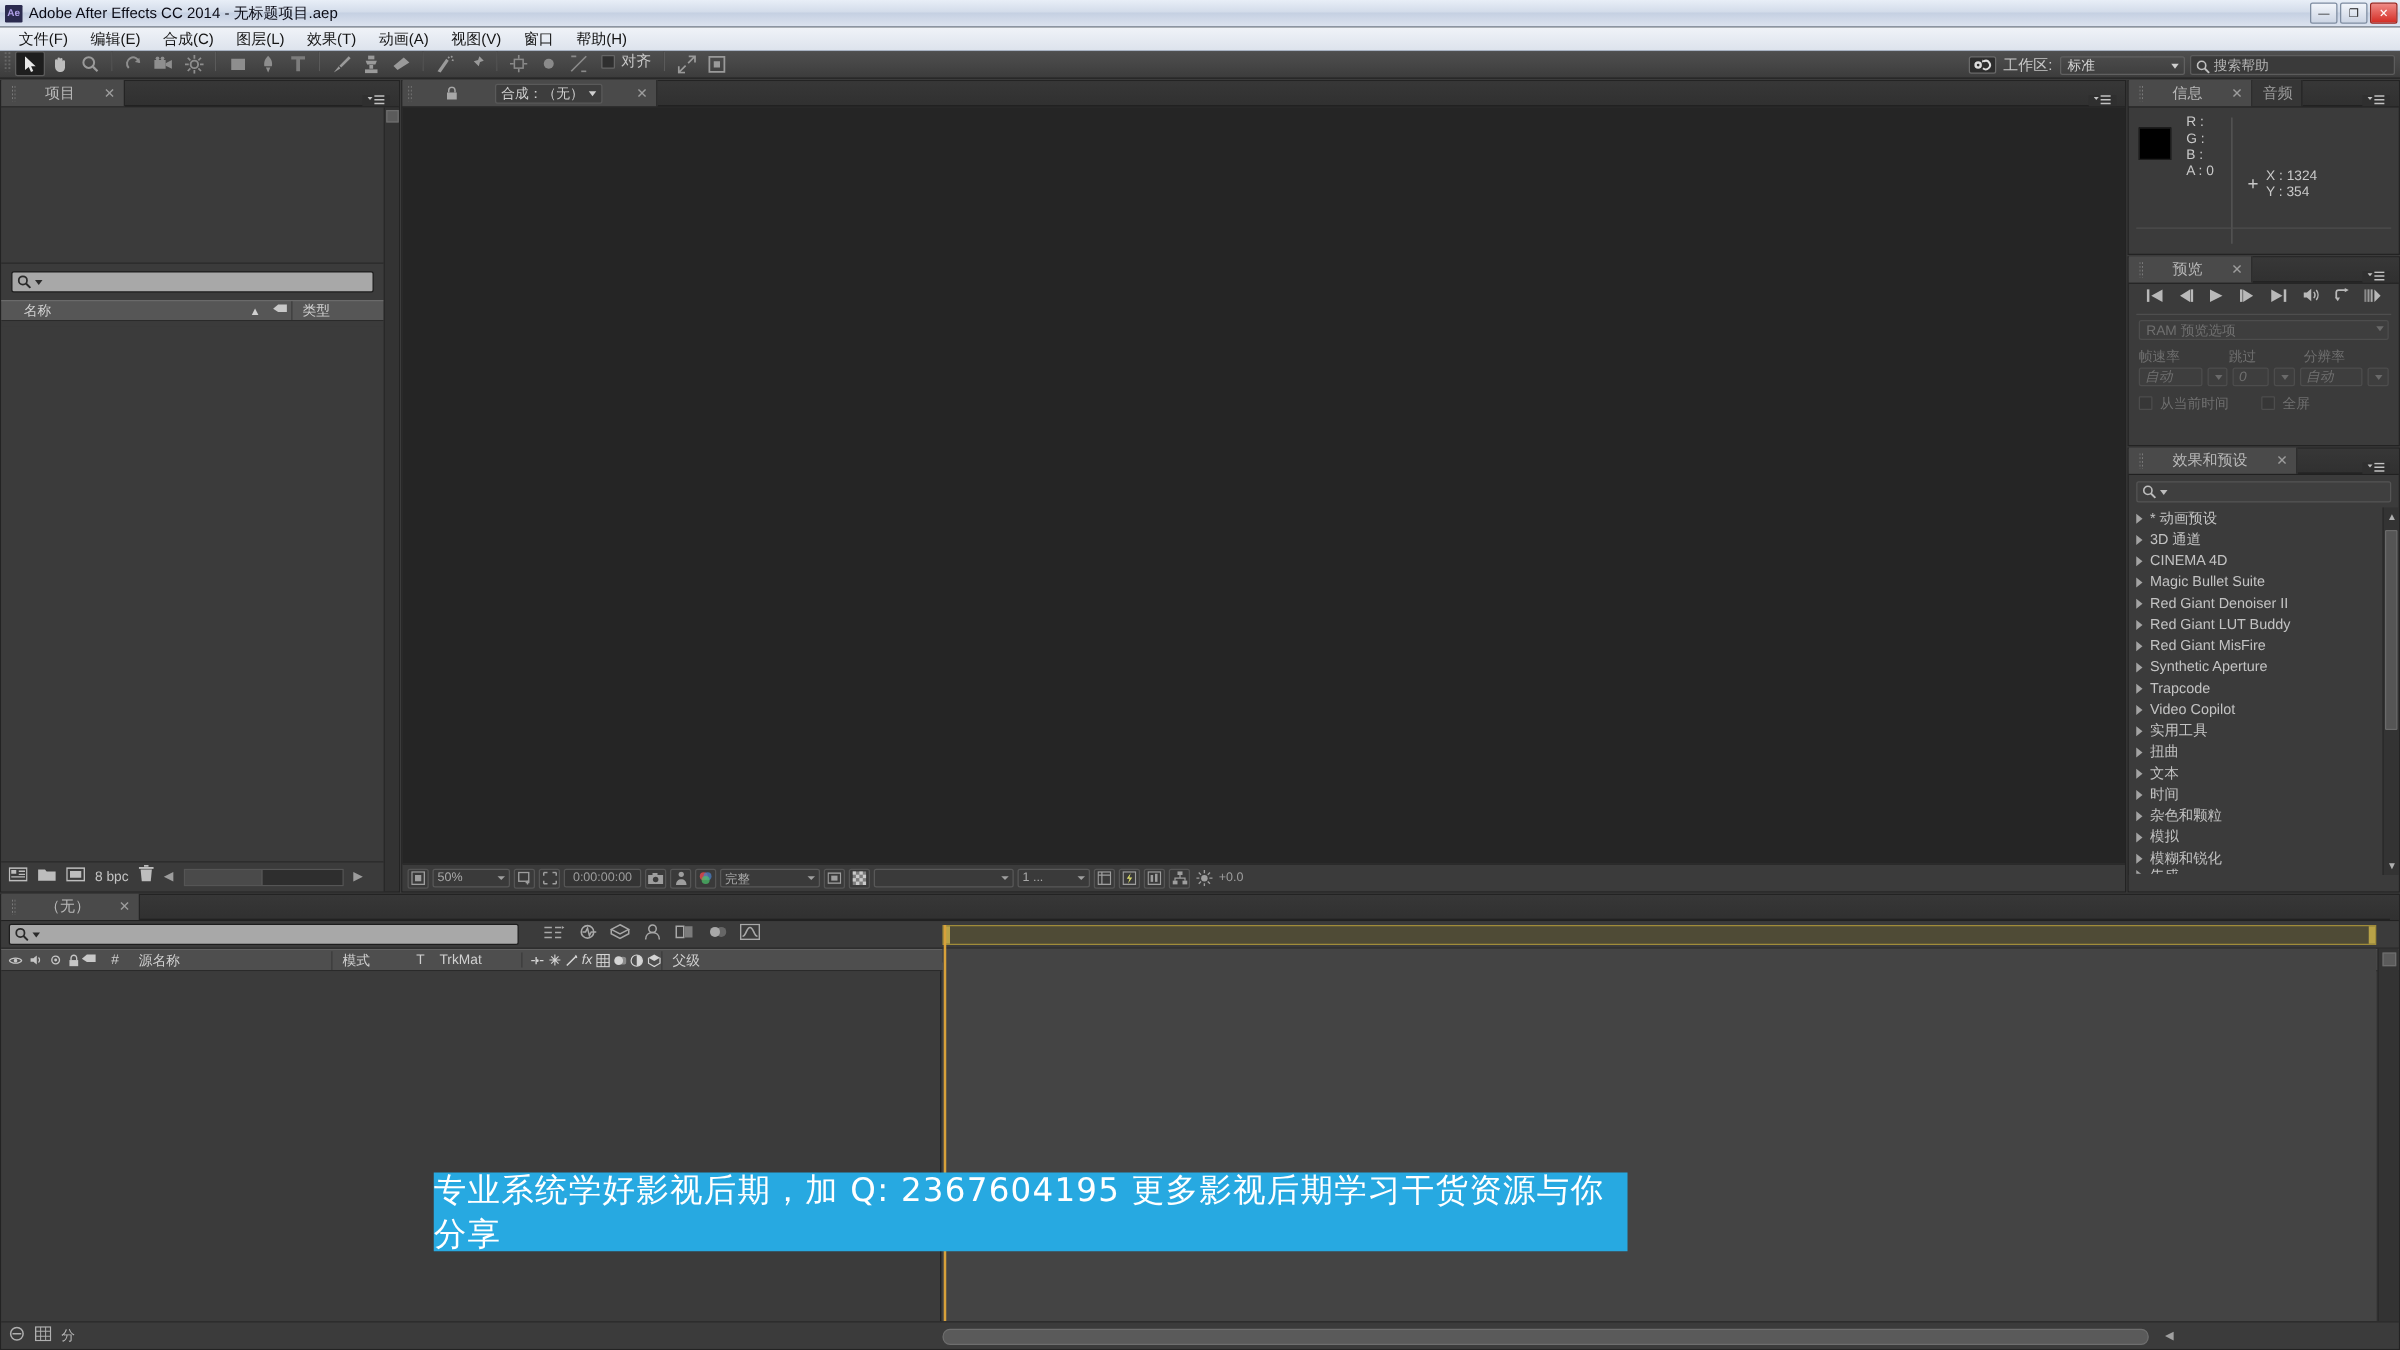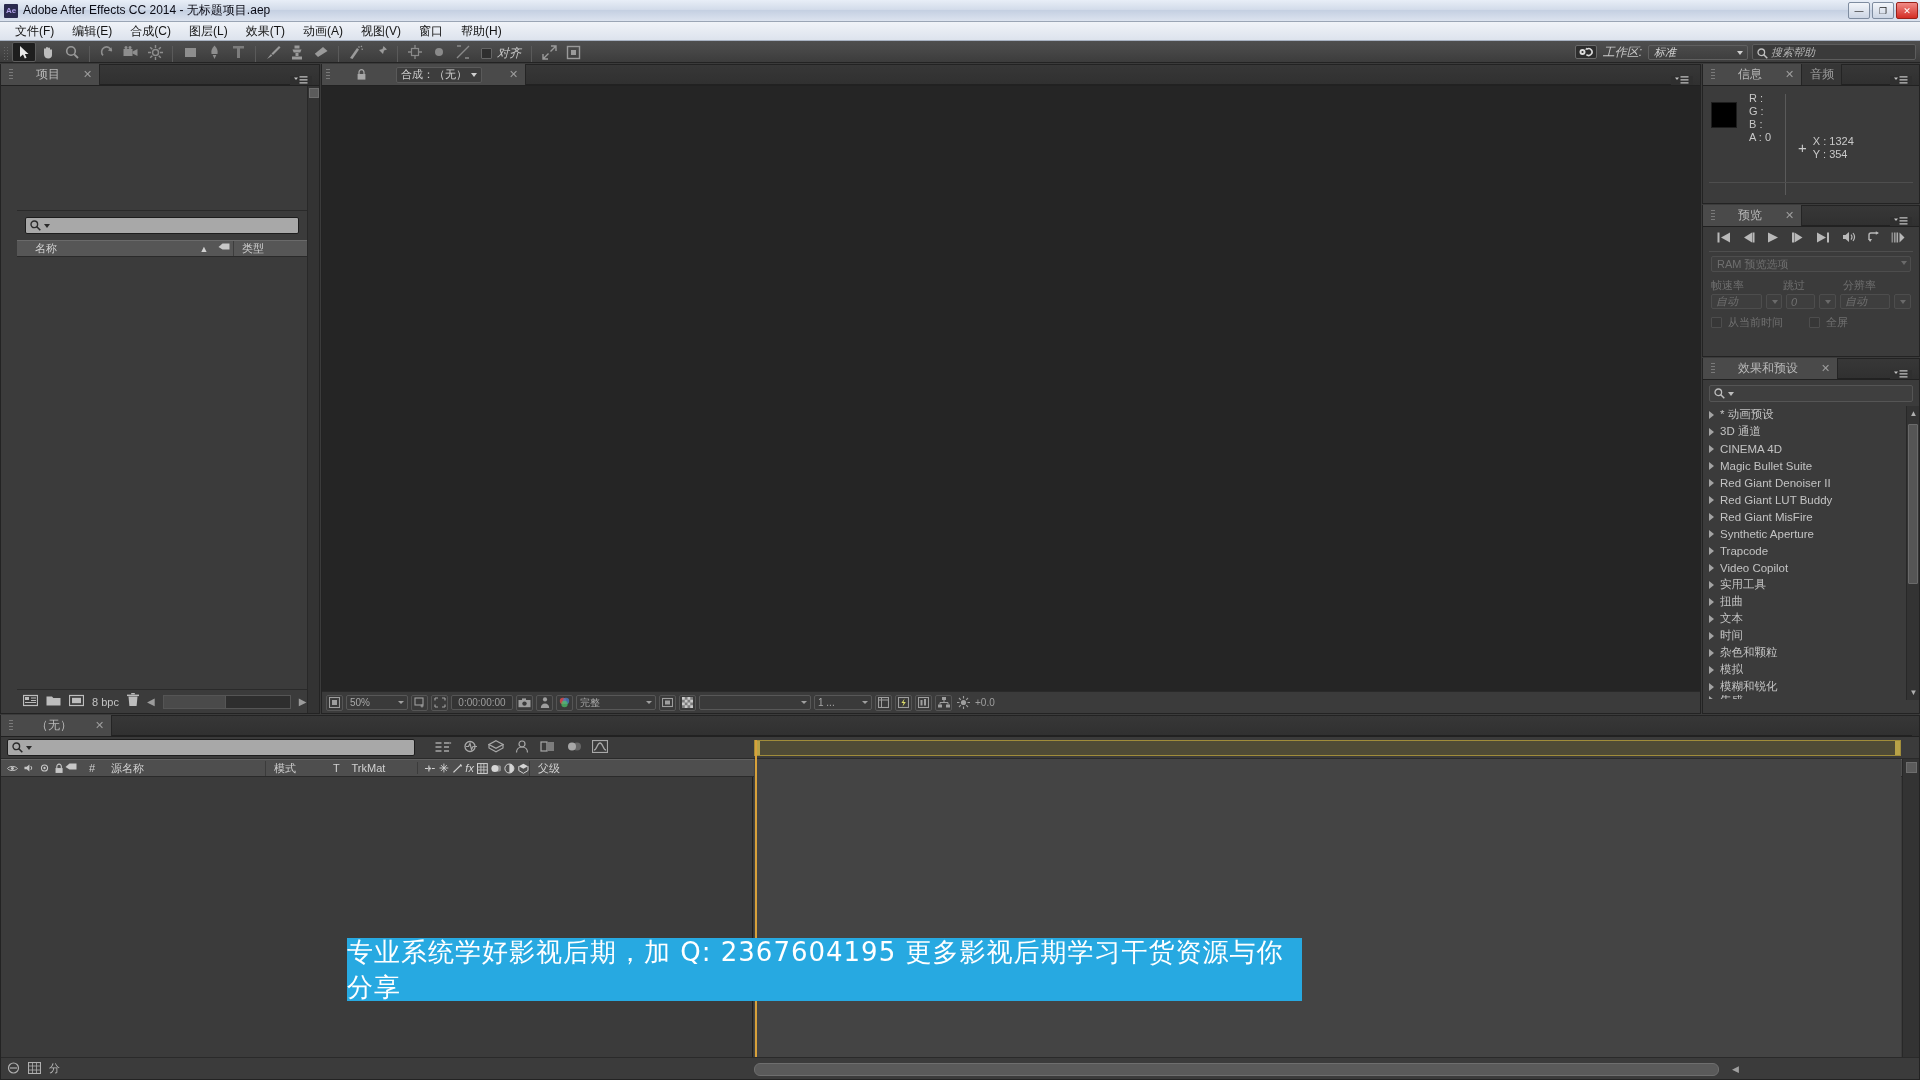--- a/index.html
+++ b/index.html
@@ -42,21 +42,21 @@
     border-bottom:1px solid #a8b2c2;
     display:flex; align-items:center; padding-left:6px;
   }
   .menu-item { font-size:12px; color:#141414; padding:1px 9px; cursor:default; }
 
   
   .toolbar {
     position:absolute; left:0; top:41px; width:1920px; height:22px;
     background: linear-gradient(to bottom, #4e4e4e 0%, #464646 50%, #3c3c3c 100%);
     border-bottom:1px solid #232323;
-    display:flex; align-items:flex-end;font-style:italic;
+    display:flex; align-items:flex-start;
   }
   .grip { width:6px; height:16px; margin:0 3px;
           background-image: radial-gradient(#6e6e6e 40%, transparent 41%);
           background-size:3px 3px; opacity:.8; }
   .tbtn {
     width:24px; height:20px; margin:0 0px; position:relative;
     display:flex; align-items:center; justify-content:center;
     color:#9a9a9a;
   }
   .tbtn.active { background:#1e1e1e; border:1px solid #5d5d5d; border-radius:2px; color:#e2e2e2; }
@@ -101,21 +101,21 @@
   .ptab .xc { font-size:11px; color:#9d9d9d; }
   .ptab-fill { flex:1; background:#2f2f2f; border-bottom:1px solid #212121; }
   .ptab-menu { width:22px; display:flex; align-items:center; justify-content:center;
                background:#2f2f2f; color:#c2c2c2; }
   .ptab-grip { width:7px; background:#2f2f2f;
     background-image: radial-gradient(#6f6f6f 40%, transparent 41%); background-size:3px 3px;
     background-repeat:repeat; }
 
   
   #project-panel { left:0; top:64px; width:320px; height:650px; }
-  .proj-body { position:absolute; left:0; top:21px; right:12px; bottom:0; background:#3b3b3b;margin-left:16px; }
+  .proj-body { position:absolute; left:0; top:21px; right:12px; bottom:0; background:#3b3b3b; }
   .proj-thumbarea { height:125px; border-bottom:1px solid #2a2a2a; }
   .proj-search {
     margin:6px 8px 0 8px; height:17px; background:#a8a8a8; border:1px solid #1d1d1d;
     border-radius:2px; display:flex; align-items:center; padding-left:4px; gap:3px;
   }
   .proj-colhdr {
     margin-top:6px; height:17px; background:#565656;
     border-top:1px solid #6a6a6a; border-bottom:1px solid #2a2a2a;
     display:flex; align-items:center; font-size:11px; color:#d0d0d0;
   }

